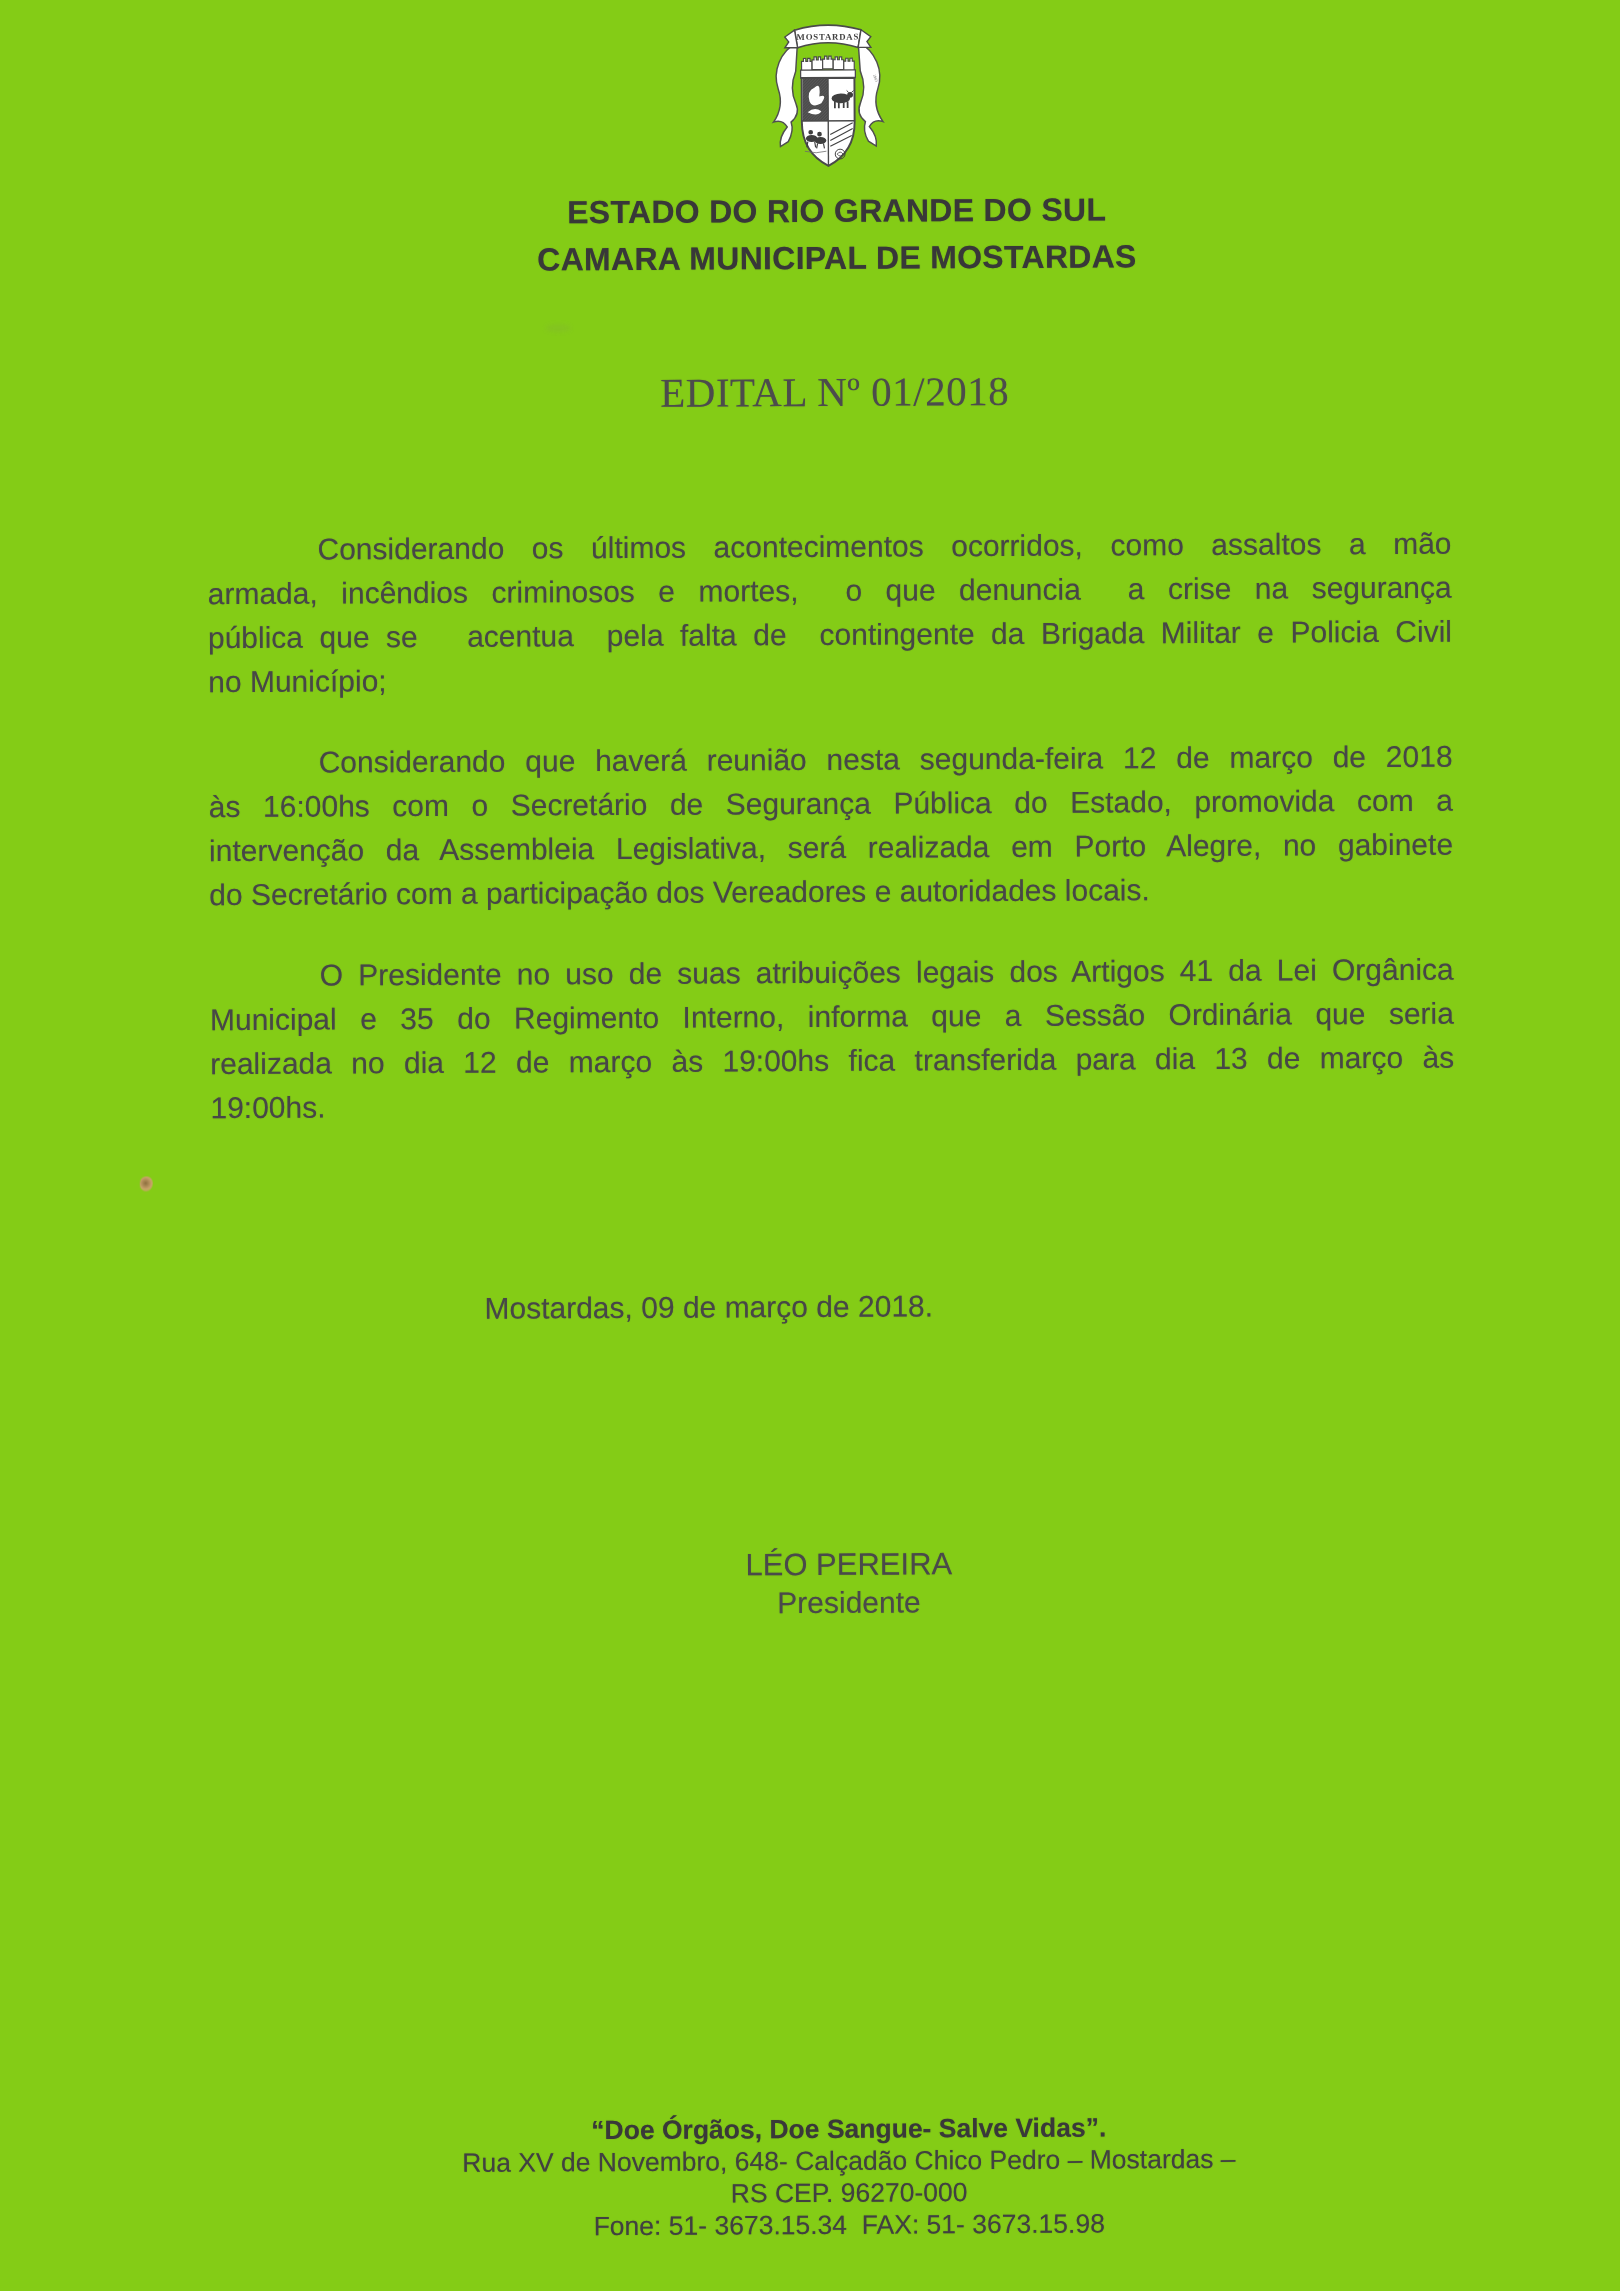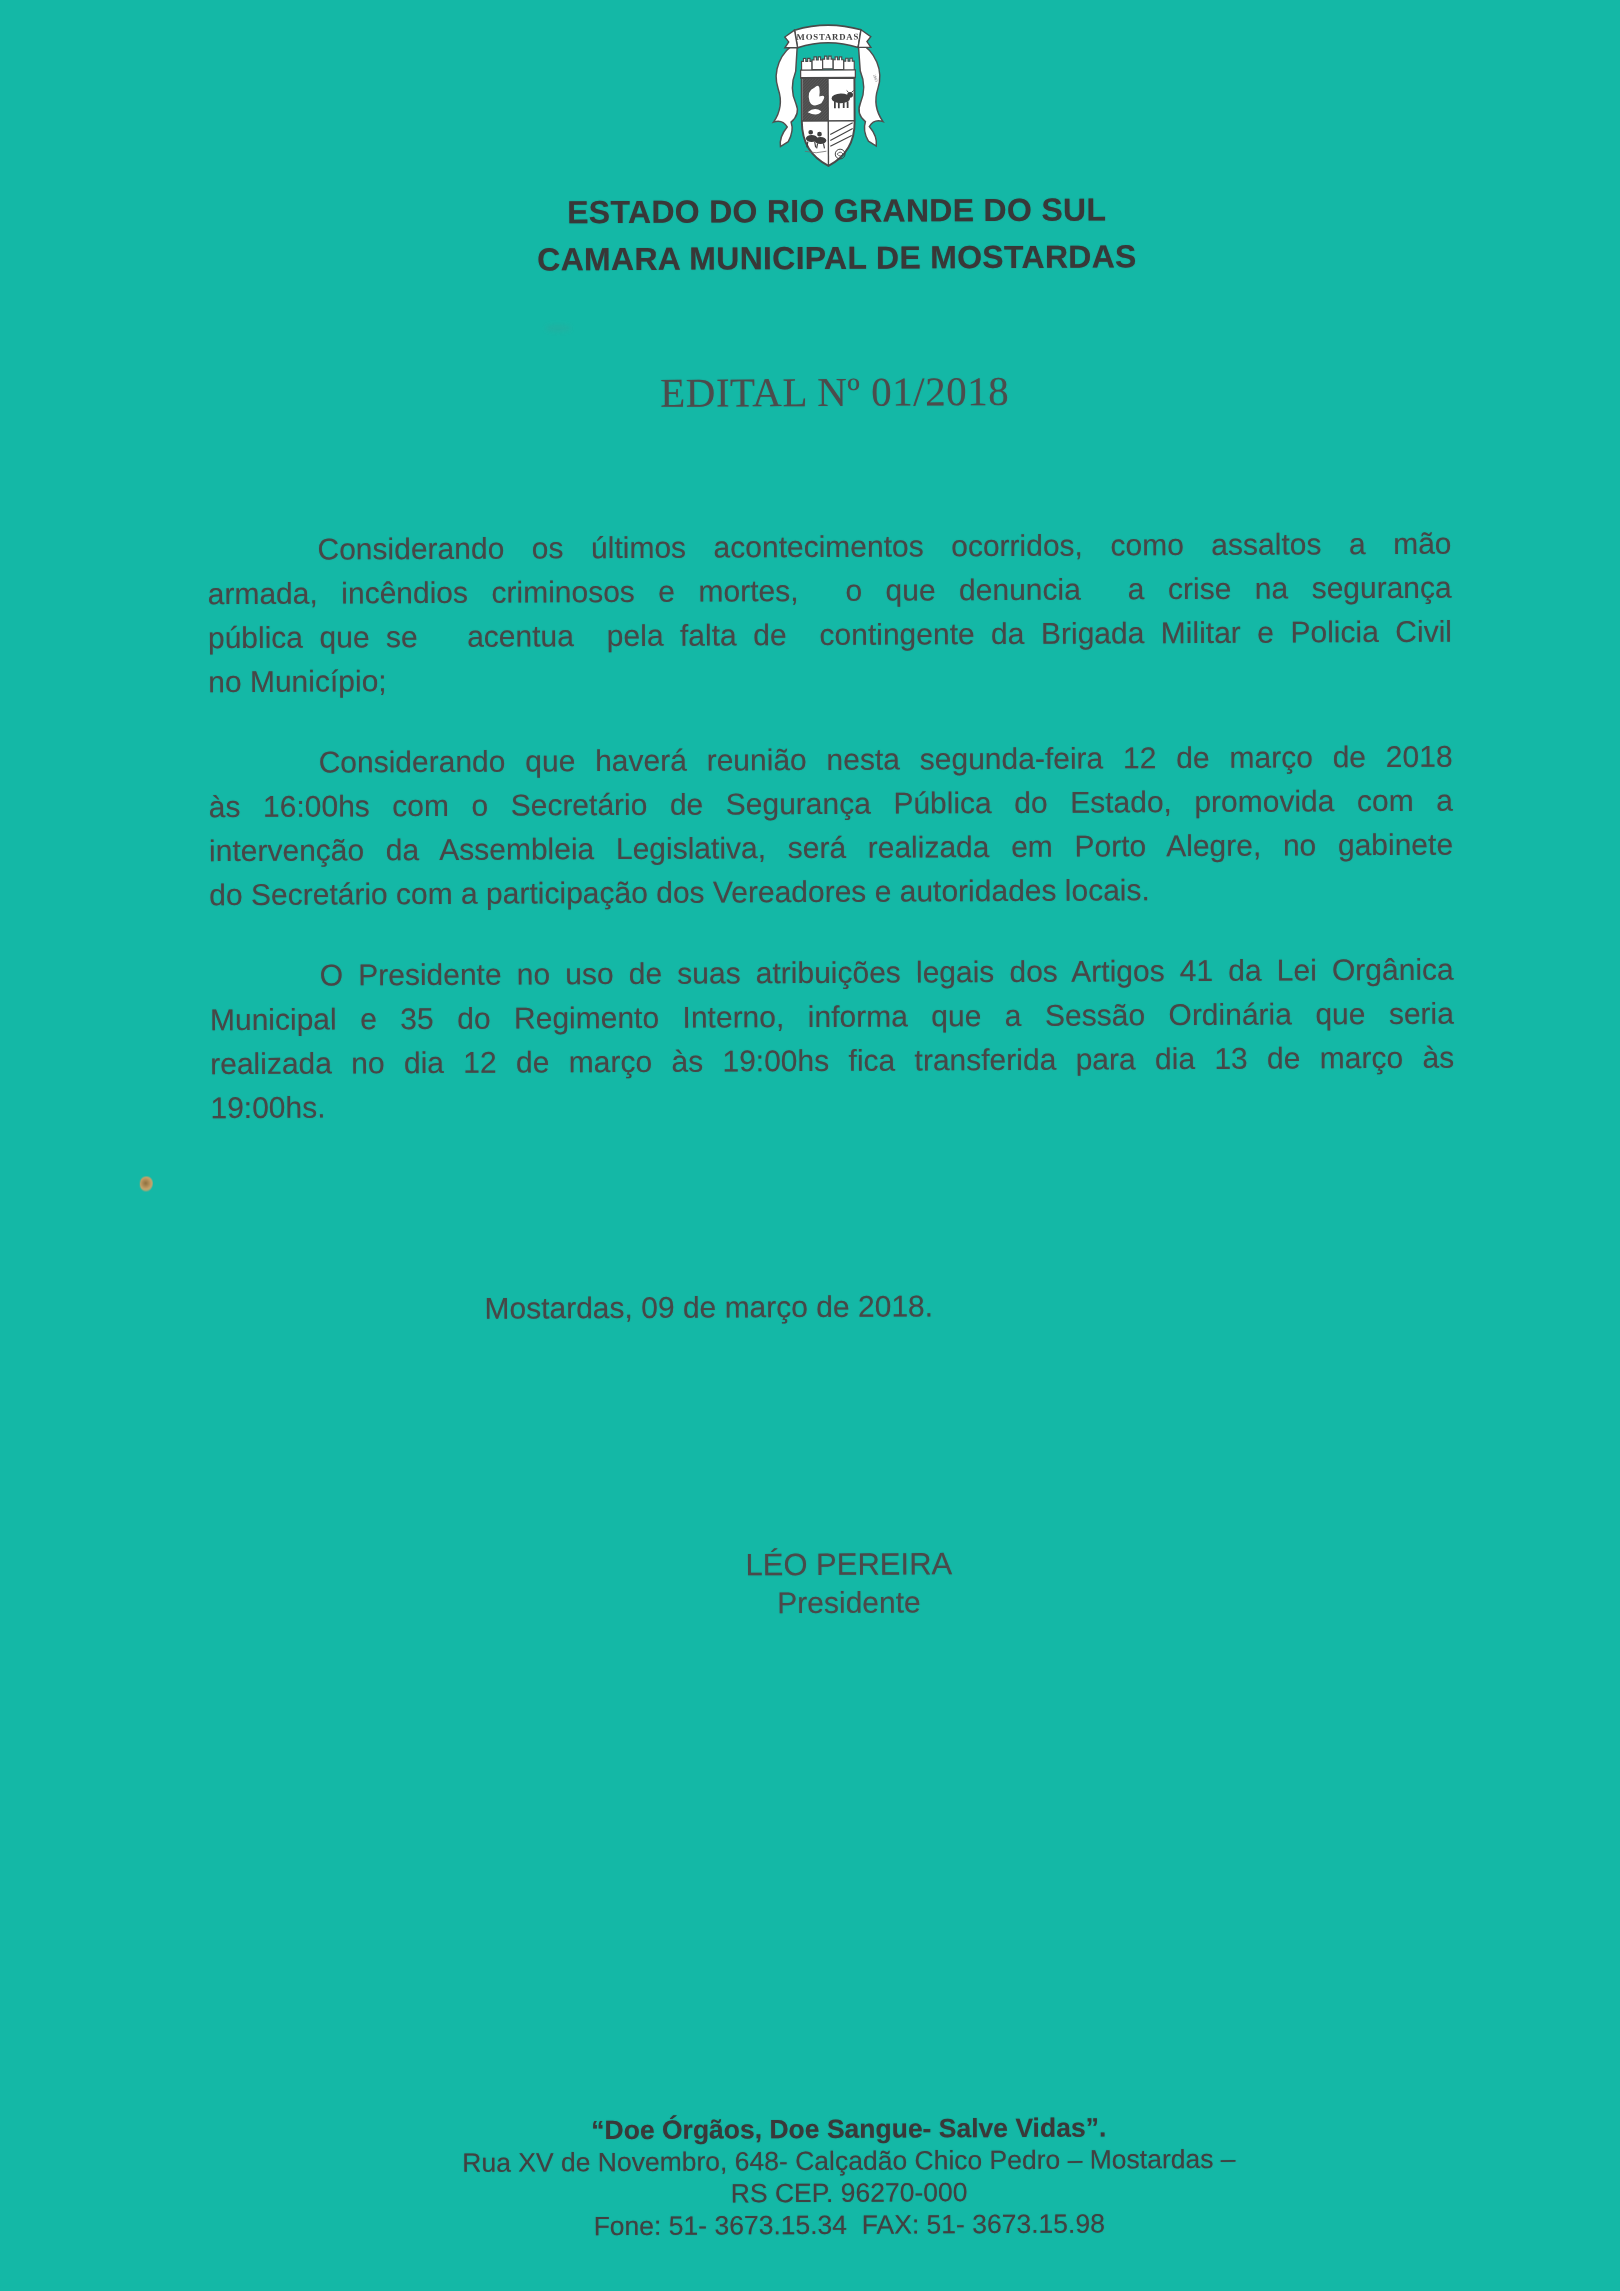--- a/index.html
+++ b/index.html
@@ -4,21 +4,21 @@
 <style>
   html, body {
     margin: 0;
     padding: 0;
     background: #ffffff;
   }
   .page {
     position: relative;
     width: 1620px;
     height: 2292px;
-    background: #14b8a6;
+    background: #84cc16;
     overflow: hidden;
     font-family: "Liberation Sans", sans-serif;
     color: #454545;
   }
   
   .scan {
     position: absolute;
     inset: 0;
     transform: rotate(-0.3deg);
     transform-origin: 50% 45%;

